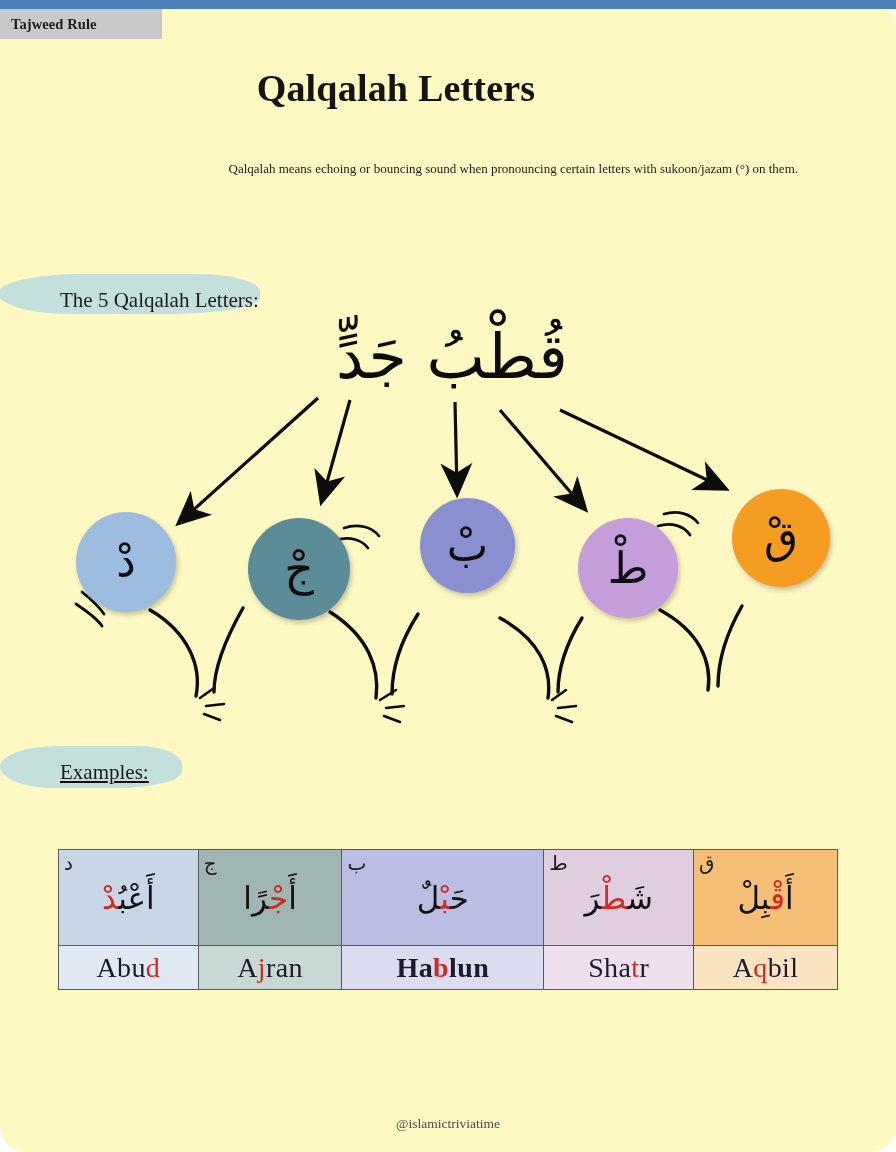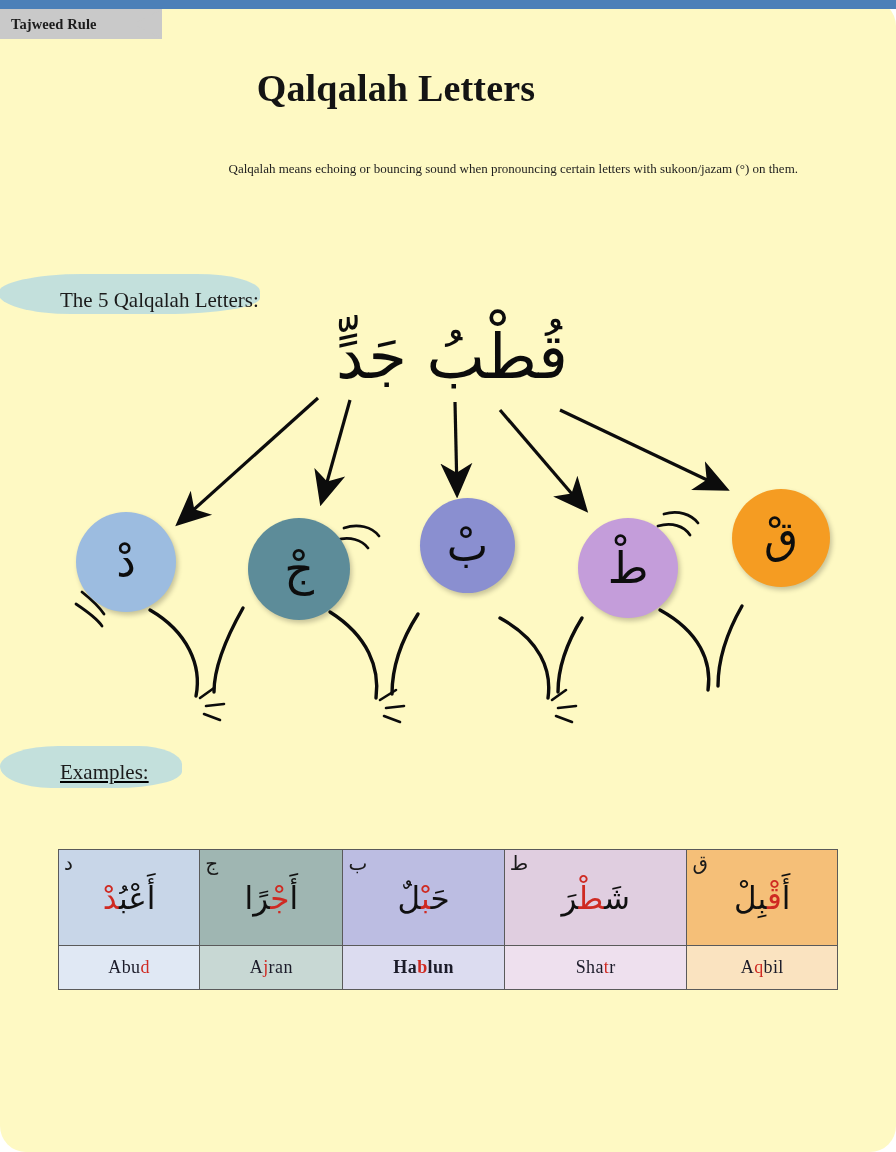--- a/index.html
+++ b/index.html
@@ -127,21 +127,21 @@
   }
   .cell-arabic .corner {
     position: absolute; left: 5px; top: 1px;
     font-size: 20px;
     color: #1a1a1a;
     font-family: "DejaVu Sans", "Liberation Sans", sans-serif;
   }
   .cell-arabic .word .q { color: #cf2a22; }
   .cell-translit {
     height: 44px;
-    font-size: 18px;
+    font-size: 28px;
     color: #1b1b29;
     letter-spacing: .4px;
   }
   .cell-translit .q { color: #cf2a22; }
   
   .handle {
     position: absolute; left: 0; top: 1116px; width: 896px;
     text-align: center;
     font-size: 13.5px;
     color: #4a4a4a;
@@ -246,13 +246,14 @@
       <tr id="row-translit">
           <td class="cell-translit" style="background: rgb(224, 232, 244);">Abu<span class="q">d</span></td>
           <td class="cell-translit" style="background: rgb(200, 216, 212);">A<span class="q">j</span>ran</td>
           <td class="cell-translit" style="background: rgb(220, 220, 240); font-weight: bold;">Ha<span class="q">b</span>lun</td>
           <td class="cell-translit" style="background: rgb(238, 224, 238);">Sha<span class="q">t</span>r</td>
           <td class="cell-translit" style="background: rgb(250, 227, 192); margin-top: 44px;">A<span class="q">q</span>bil</td>
         </tr>
     </tbody>
   </table>
 
+  <div class="handle">@islamictriviatime</div>
 </div>
 
 </body></html>

